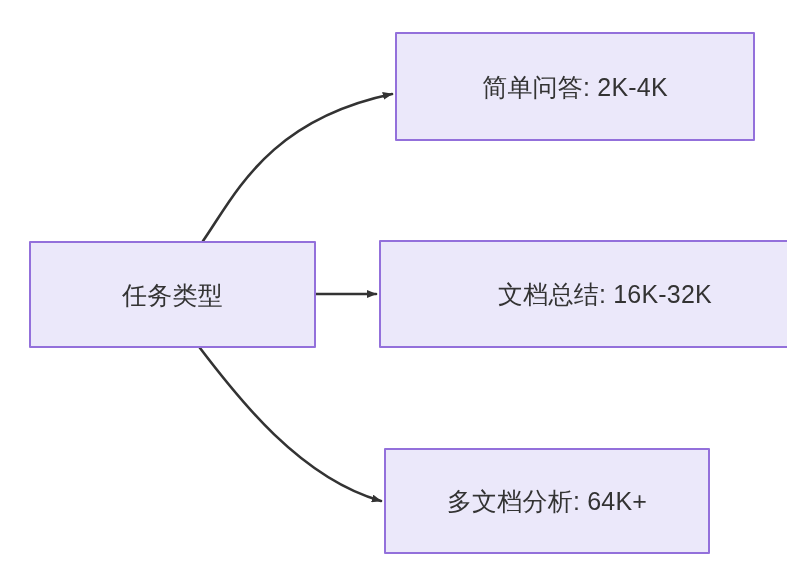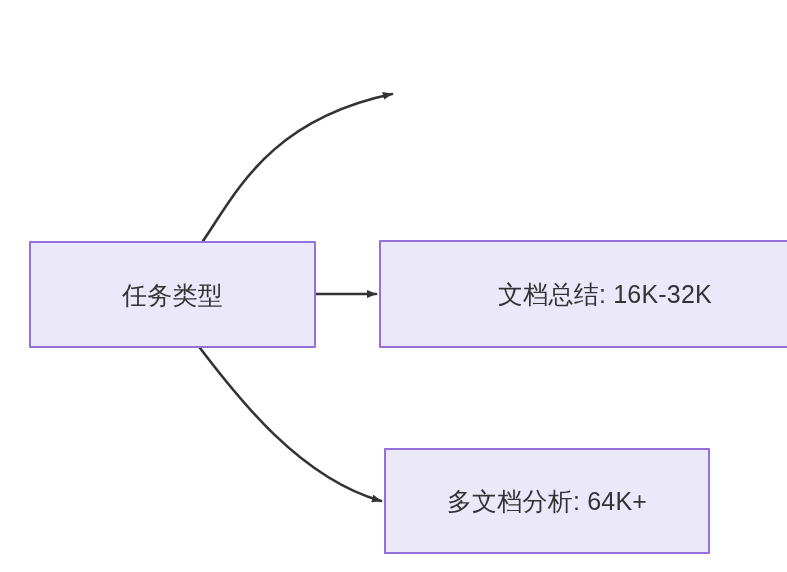--- a/index.html
+++ b/index.html
@@ -87,20 +87,23 @@
 
     <path d="M 283 294 L 376 294" fill="none" stroke="#333333" stroke-width="2.6" stroke-linecap="round" marker-end="url(#arrowhead)"></path>
 
     <path d="M 200 348 C 238 398 300 478 381 501" fill="none" stroke="#333333" stroke-width="2.6" stroke-linecap="round" marker-end="url(#arrowhead)"></path>
   </svg>
 
   <div class="node" id="node-root">
     <span class="node-label">任务类型</span>
   </div>
 
+  <div class="node" id="node-simple-qa">
+    <span class="node-label">简单问答: 2K-4K</span>
+  </div>
 
   <div class="node" id="node-doc-summary">
     <span class="node-label">文档总结: 16K-32K</span>
   </div>
 
   <div class="node" id="node-multi-doc">
     <span class="node-label">多文档分析: 64K+</span>
   </div>
 
 </div>

